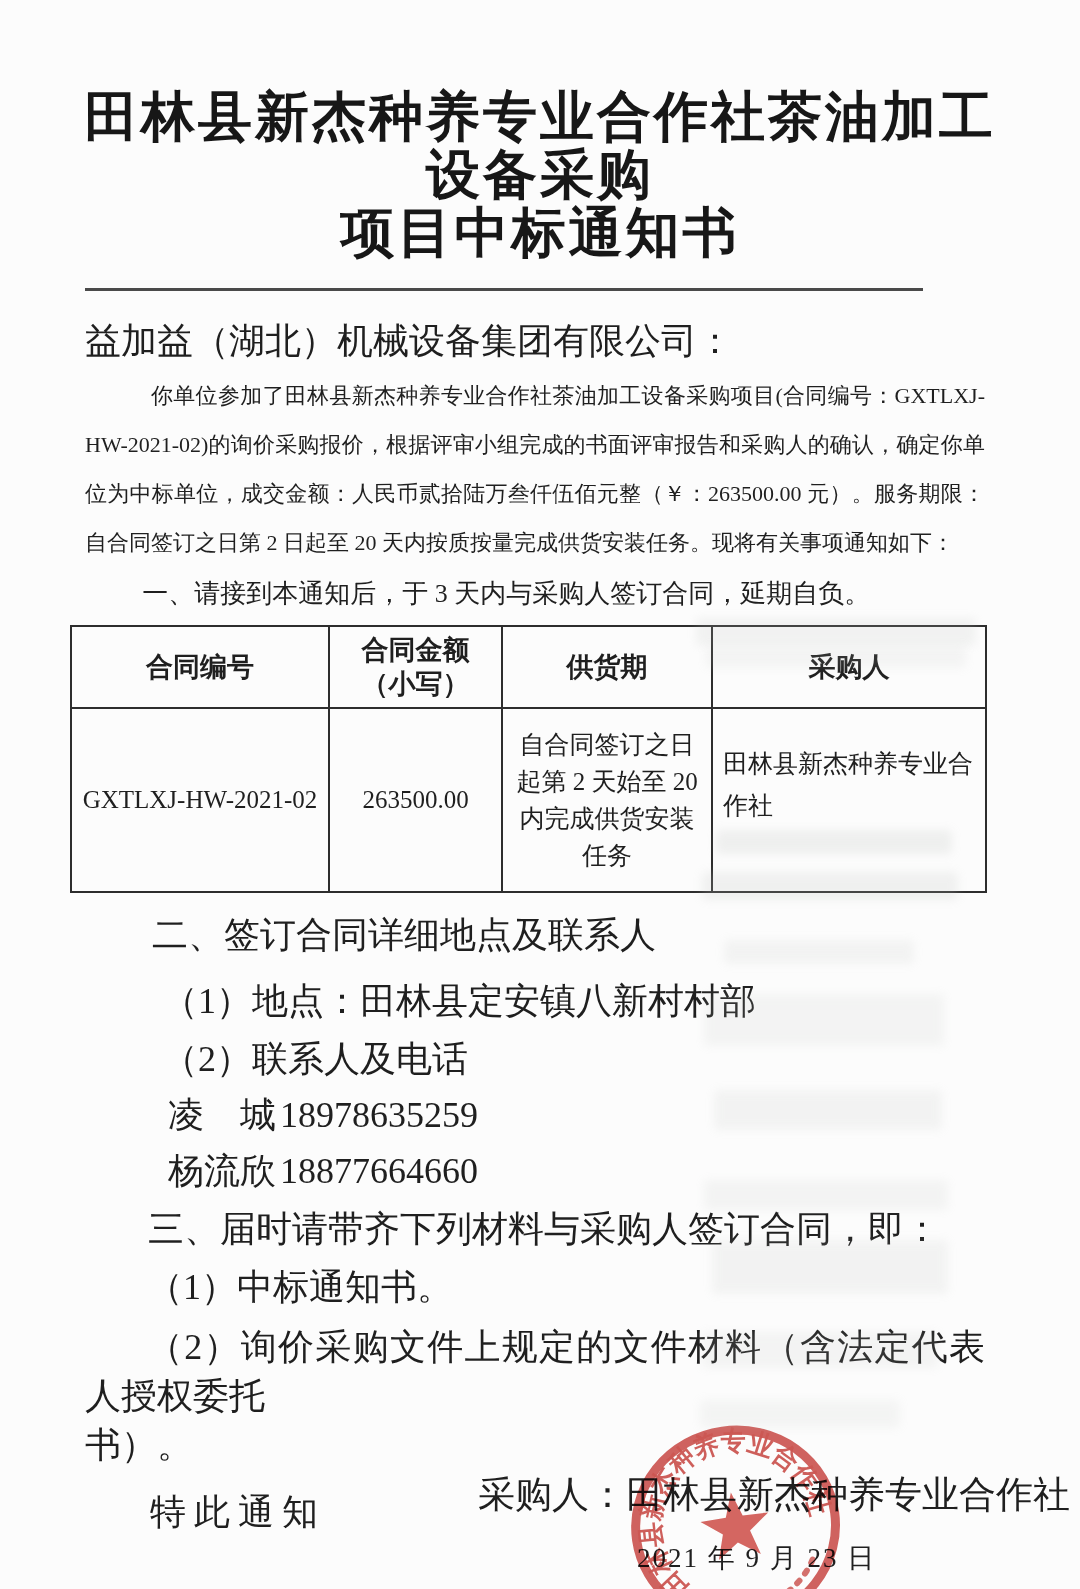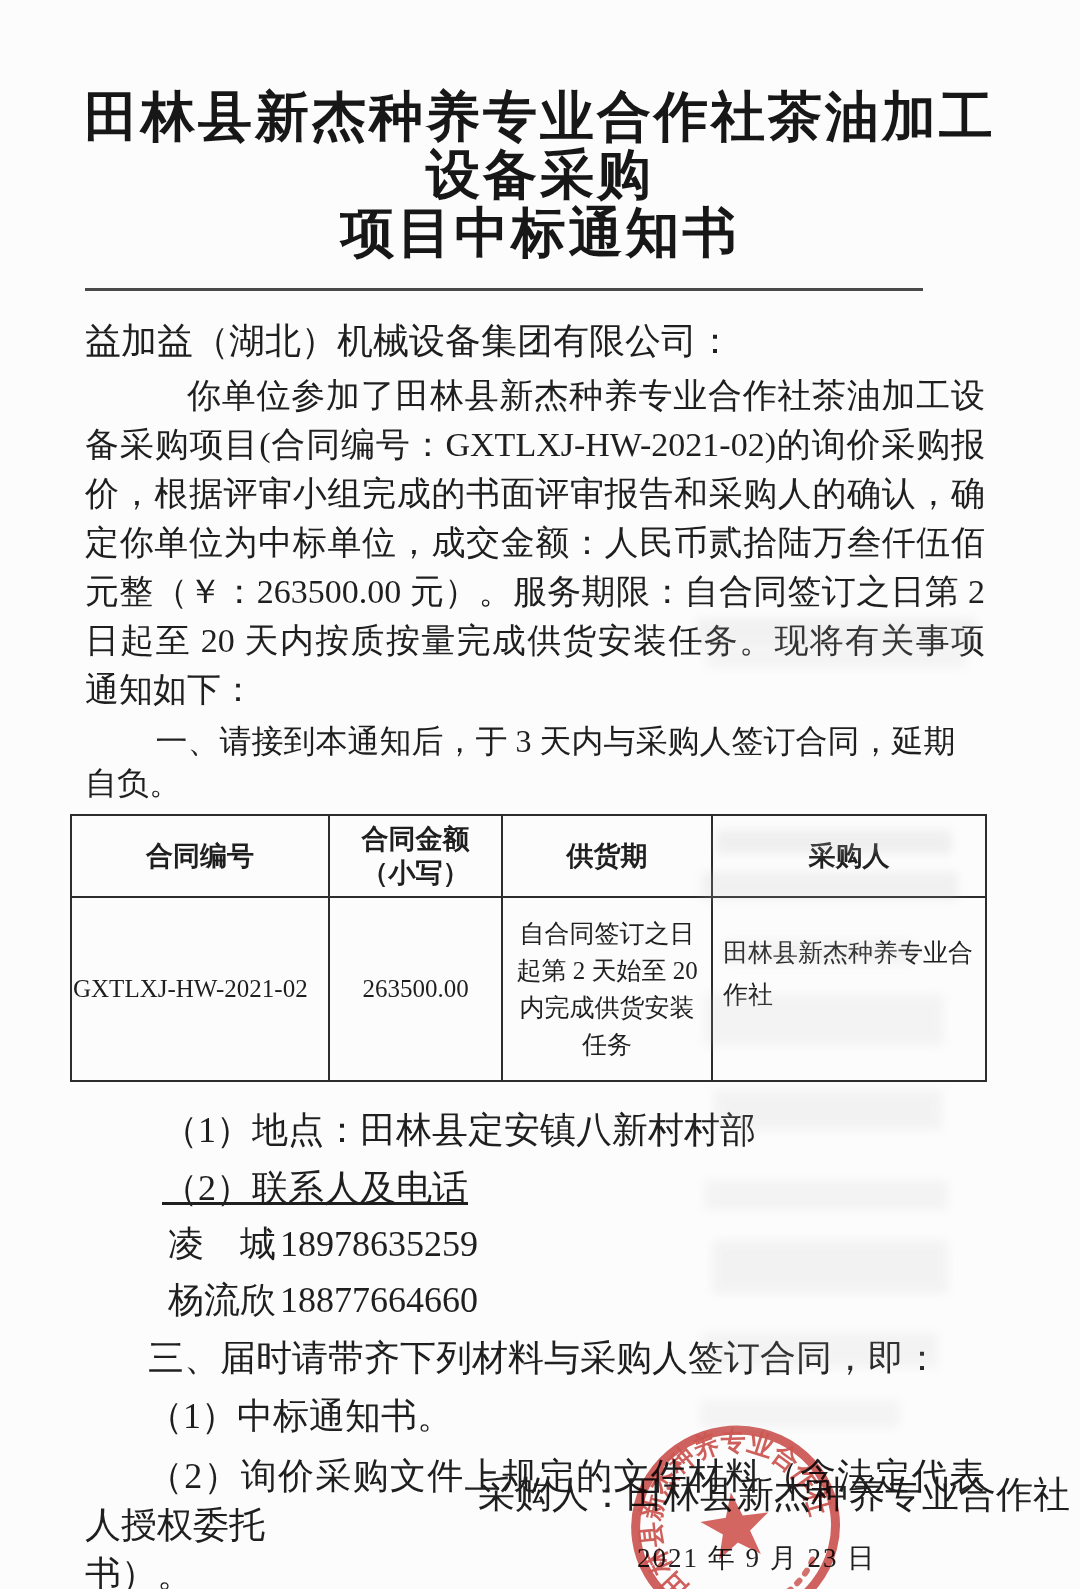--- a/index.html
+++ b/index.html
@@ -12,40 +12,40 @@
     overflow:hidden;
   }
   .page{position:relative;width:1080px;height:1589px;}
 
   .title{margin:88px 60px 0 60px;text-align:center;font-weight:700;
          font-size:54px;line-height:58px;letter-spacing:3px;color:#171717;}
   .rule{margin:26px 0 0 85px;width:838px;height:0;border-top:3px solid #4a4a4a;}
 
   .addressee{margin:32px 95px 0 85px;font-size:27px;line-height:36px;}
 
-  .para{margin:12px 95px 0 85px;font-size:34px;line-height:49px;
+  .para{margin:12px 95px 0 85px;font-size:22px;line-height:49px;
         text-align:justify;text-indent:3em;}
-  .item-one{margin:6px 95px 0 85px;font-size:32px;line-height:42px;text-indent:2.2em;}
+  .item-one{margin:6px 95px 0 85px;font-size:26px;line-height:42px;text-indent:2.2em;}
 
   table.contract{margin:10px 0 0 70px;border-collapse:collapse;table-layout:fixed;
                  width:915px;background:transparent;}
   table.contract col.c1{width:258px;} table.contract col.c2{width:173px;}
   table.contract col.c3{width:210px;} table.contract col.c4{width:274px;}
   table.contract th{border:2px solid #2d2d2d;height:78px;font-size:27px;font-weight:700;
                     text-align:center;vertical-align:middle;white-space:pre-line;line-height:34px;}
   table.contract td{border:2px solid #2d2d2d;height:152px;font-size:25px;vertical-align:middle;}
-  td.cell-no{}
+  td.cell-no{text-align:center;}
   td.cell-amt{text-align:center;}
   td.cell-period{padding:6px 10px;line-height:37px;text-align:center;}
   td.cell-buyer{padding:0 8px 30px 10px;line-height:42px;text-align:left;}
 
   .sec{font-size:36px;line-height:36px;}
   .sec2{margin:24px 95px 0 152px;}
   .loc{margin:30px 95px 0 162px;}
-  .contact-hdr{margin:22px 95px 4px 162px;text-decoration:underline;}
+  .contact-hdr{margin:22px 95px 4px 162px;}
   .person{margin:20px 95px 0 168px;display:flex;align-items:baseline;}
   .person .pname{display:inline-block;min-width:112px;}
   .person .pphone{display:inline-block;}
   .sec3{margin:22px 95px 0 148px;}
   .m1{margin:22px 95px 0 147px;}
   .m2{margin:18px 95px 0 85px;text-indent:62px;line-height:49px;text-align:justify;}
   .notice{margin:24px 95px 0 150px;letter-spacing:8px;}
 
   .purchaser-line{position:absolute;left:478px;top:1382px;font-size:37px;}
   .date-line{position:absolute;left:637px;top:1452px;font-size:27px;letter-spacing:2px;}
@@ -104,20 +104,21 @@
     <tbody>
       <tr>
         <td class="cell-no">GXTLXJ-HW-2021-02</td>
         <td class="cell-amt">263500.00</td>
         <td class="cell-period">自合同签订之日起第 2 天始至 20 内完成供货安装任务</td>
         <td class="cell-buyer">田林县新杰种养专业合作社</td>
       </tr>
     </tbody>
   </table>
 
+  <div class="sec sec2">二、签订合同详细地点及联系人</div>
   <div class="sec loc">（1）地点：田林县定安镇八新村村部</div>
   <div class="sec contact-hdr">（2）联系人及电话</div>
 
   <div class="sec person">
     <span class="pname">凌　城</span>
     <span class="pphone">18978635259</span>
   </div>
   <div class="sec person">
     <span class="pname">杨流欣</span>
     <span class="pphone">18877664660</span>

